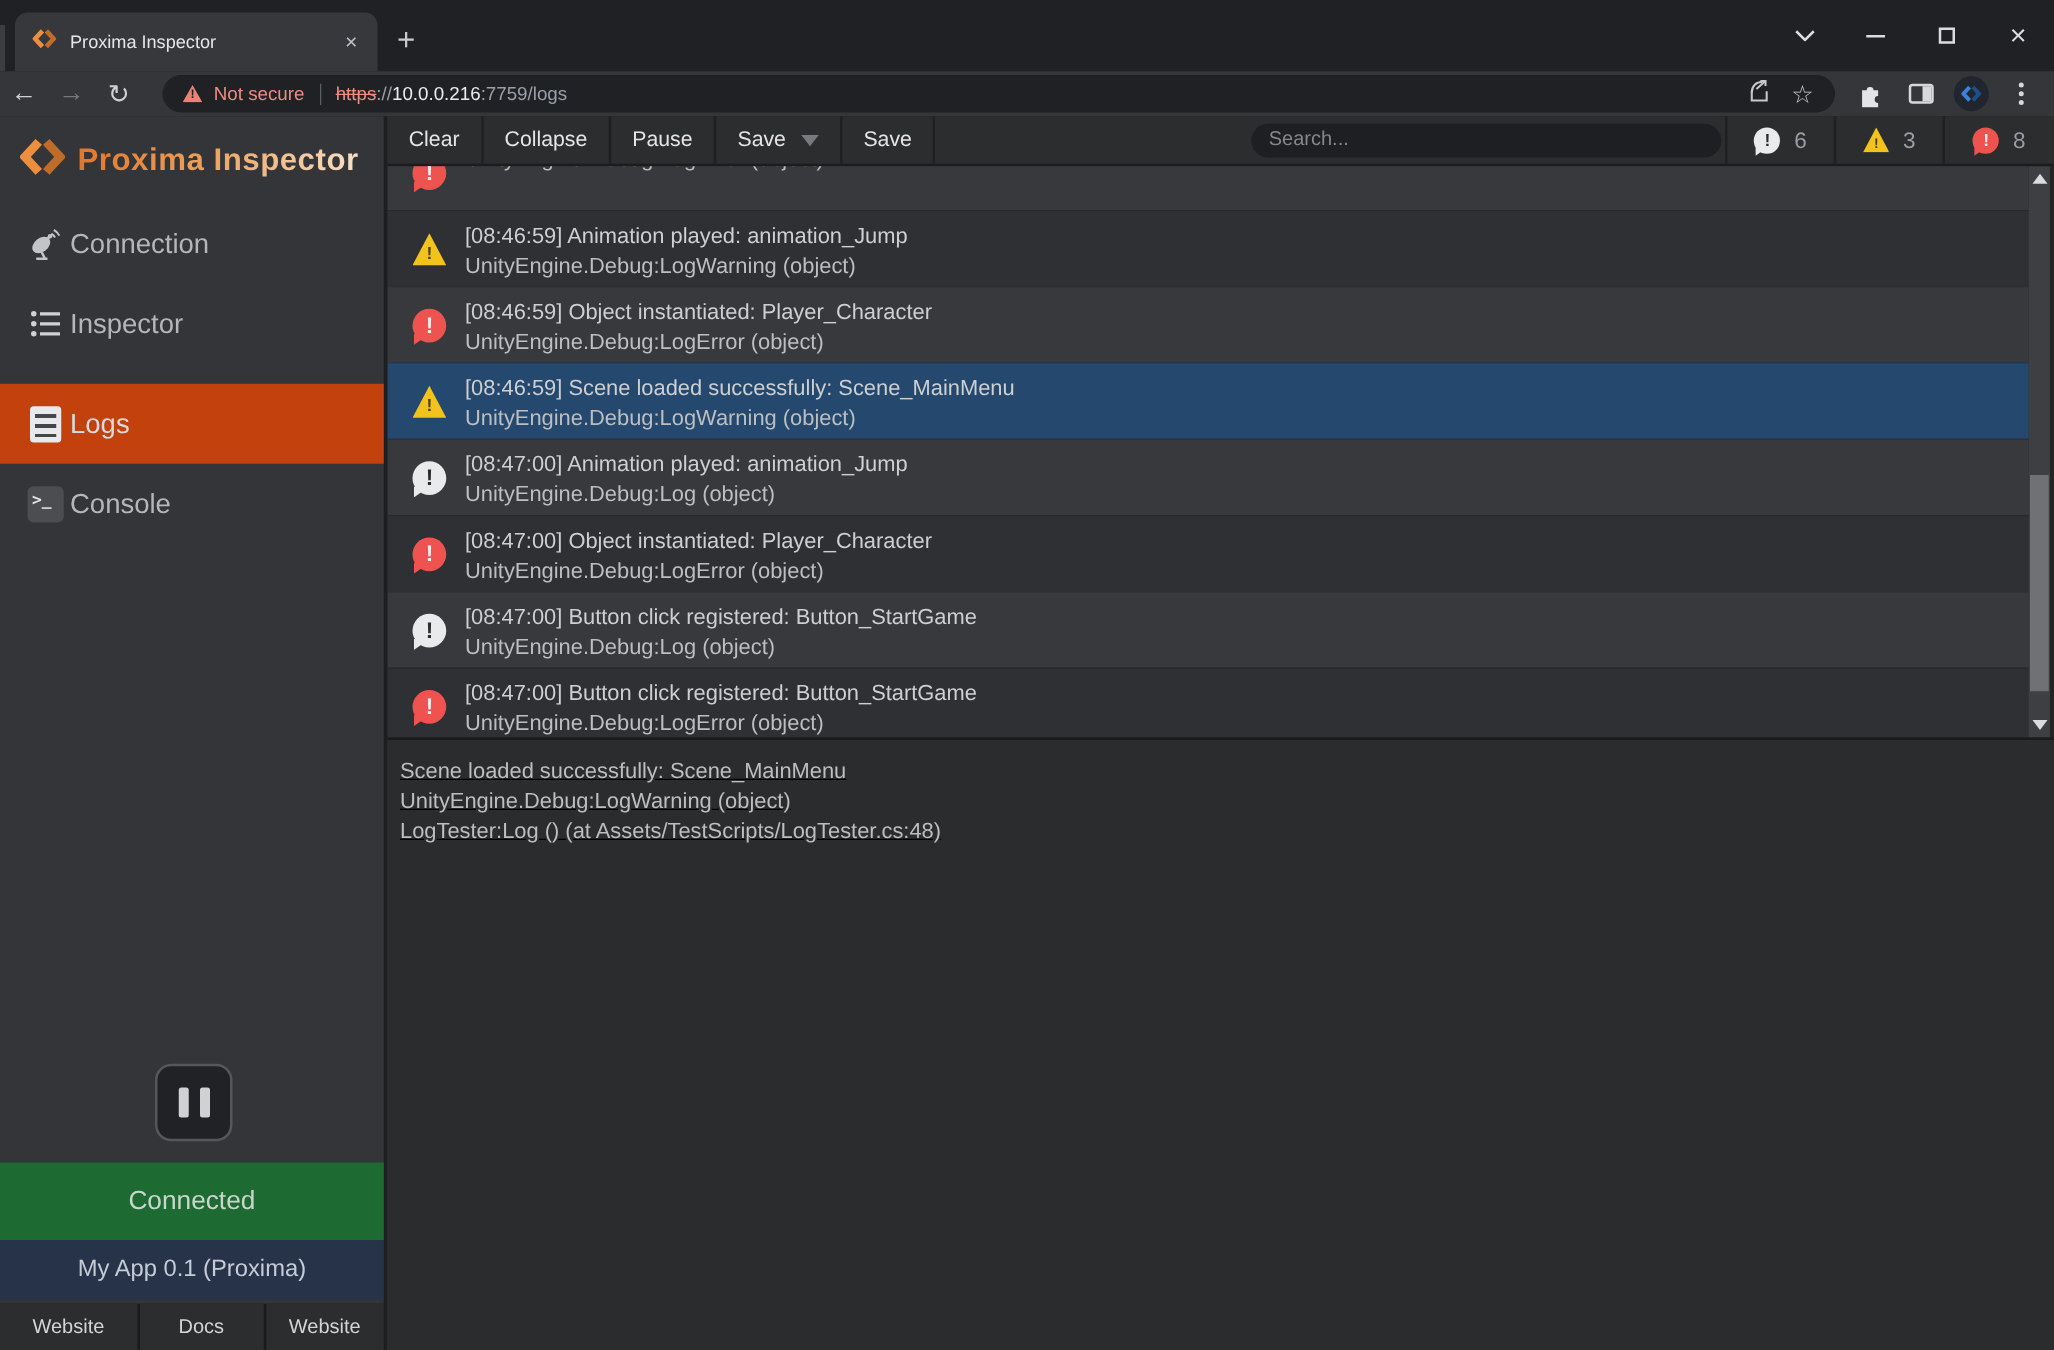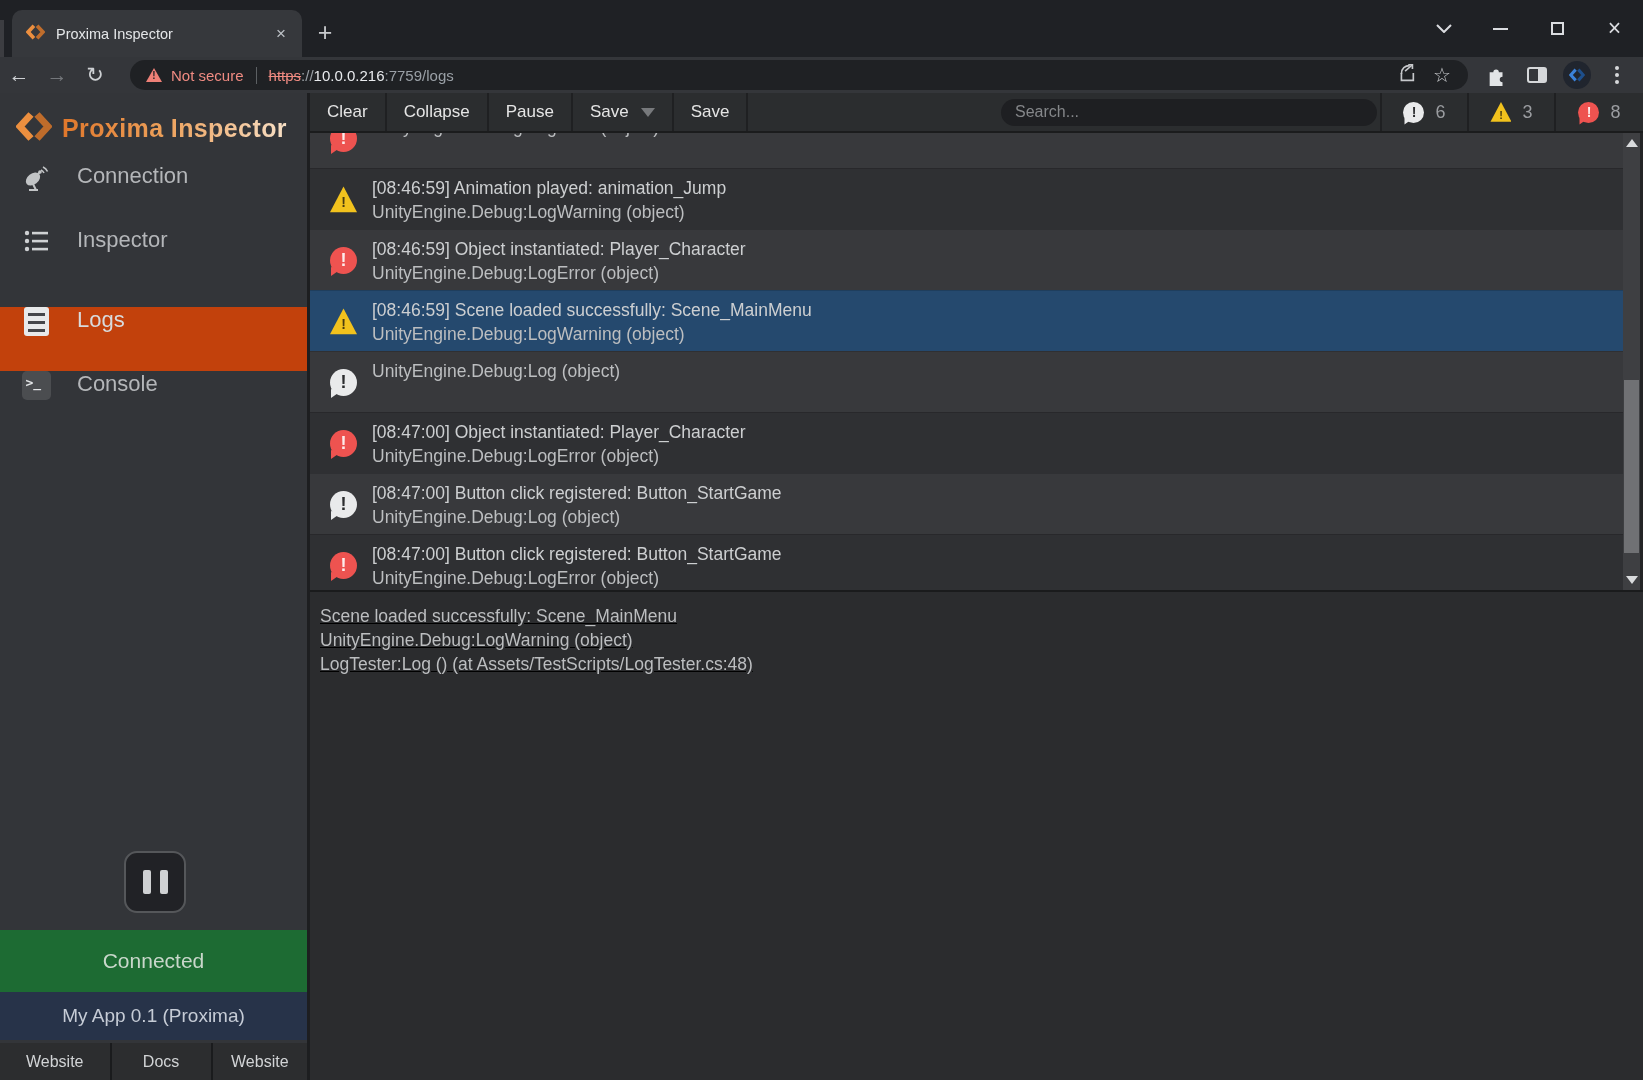--- a/index.html
+++ b/index.html
@@ -44,21 +44,21 @@
   .avatar { width:28px; height:28px; border-radius:50%; background:#20252e; display:flex; align-items:center; justify-content:center; }
   .dots { display:flex; flex-direction:column; gap:3px; }
   .dots span { width:4px; height:4px; border-radius:50%; background:#d6d8da; }
 
   
   .sidebar { position:absolute; left:0; top:93px; width:310px; height:987px; background:#333539; border-right:3px solid #1d1e20; }
   .logo-row { height:70px; display:flex; align-items:center; padding-left:16px; gap:10px; }
   .logo-text { font-size:25px; font-weight:bold; letter-spacing:.4px; color:#eda85f;
     background:linear-gradient(90deg,#e0772b 0%,#eda05a 45%,#f8e0c6 100%);
     -webkit-background-clip:text; background-clip:text; -webkit-text-fill-color:transparent; }
-  .nav-item { height:64px; display:flex; align-items:flex-start; padding-left:20px; gap:25px;
+  .nav-item { height:64px; display:flex; align-items:center; padding-left:20px; gap:4px;
     color:#b4b6b9; font-size:22px; cursor:pointer; }
   .nav-item.active { background:#c2410c; color:#d8dadc;margin-top:16px; }
   .icon-box { width:32px; display:flex; justify-content:center; }
   .doc-icon { width:25px; height:29px; background:#e8e9ea; border-radius:3px; position:relative; }
   .doc-icon::after { content:""; position:absolute; left:4px; right:4px; top:6px; height:19px;
     background:repeating-linear-gradient(to bottom,#45464a 0 3px,transparent 3px 8px); }
   .term-icon { width:29px; height:29px; background:#4b4d50; border-radius:5px; color:#e2e4e6;
     font-family:"DejaVu Sans Mono",monospace; font-size:13px; font-weight:bold; padding:4px 0 0 4px; }
   .pause-btn { position:absolute; left:124px; top:758px; width:62px; height:62px; background:#212226;
     border:2px solid #55575a; border-radius:13px; display:flex; align-items:center; justify-content:center; gap:9px; cursor:pointer; }
@@ -330,20 +330,21 @@
         <div class="row selected">
     <div class="lvl warning">!</div>
     <div class="row-text">
       <div class="l1">[08:46:59] Scene loaded successfully: Scene_MainMenu</div>
       <div class="l2">UnityEngine.Debug:LogWarning (object)</div>
     </div>
   </div>
         <div class="row">
     <div class="lvl info">!</div>
     <div class="row-text">
+      <div class="l1">[08:47:00] Animation played: animation_Jump</div>
       <div class="l2">UnityEngine.Debug:Log (object)</div>
     </div>
   </div>
         <div class="row">
     <div class="lvl error">!</div>
     <div class="row-text">
       <div class="l1">[08:47:00] Object instantiated: Player_Character</div>
       <div class="l2">UnityEngine.Debug:LogError (object)</div>
     </div>
   </div>

